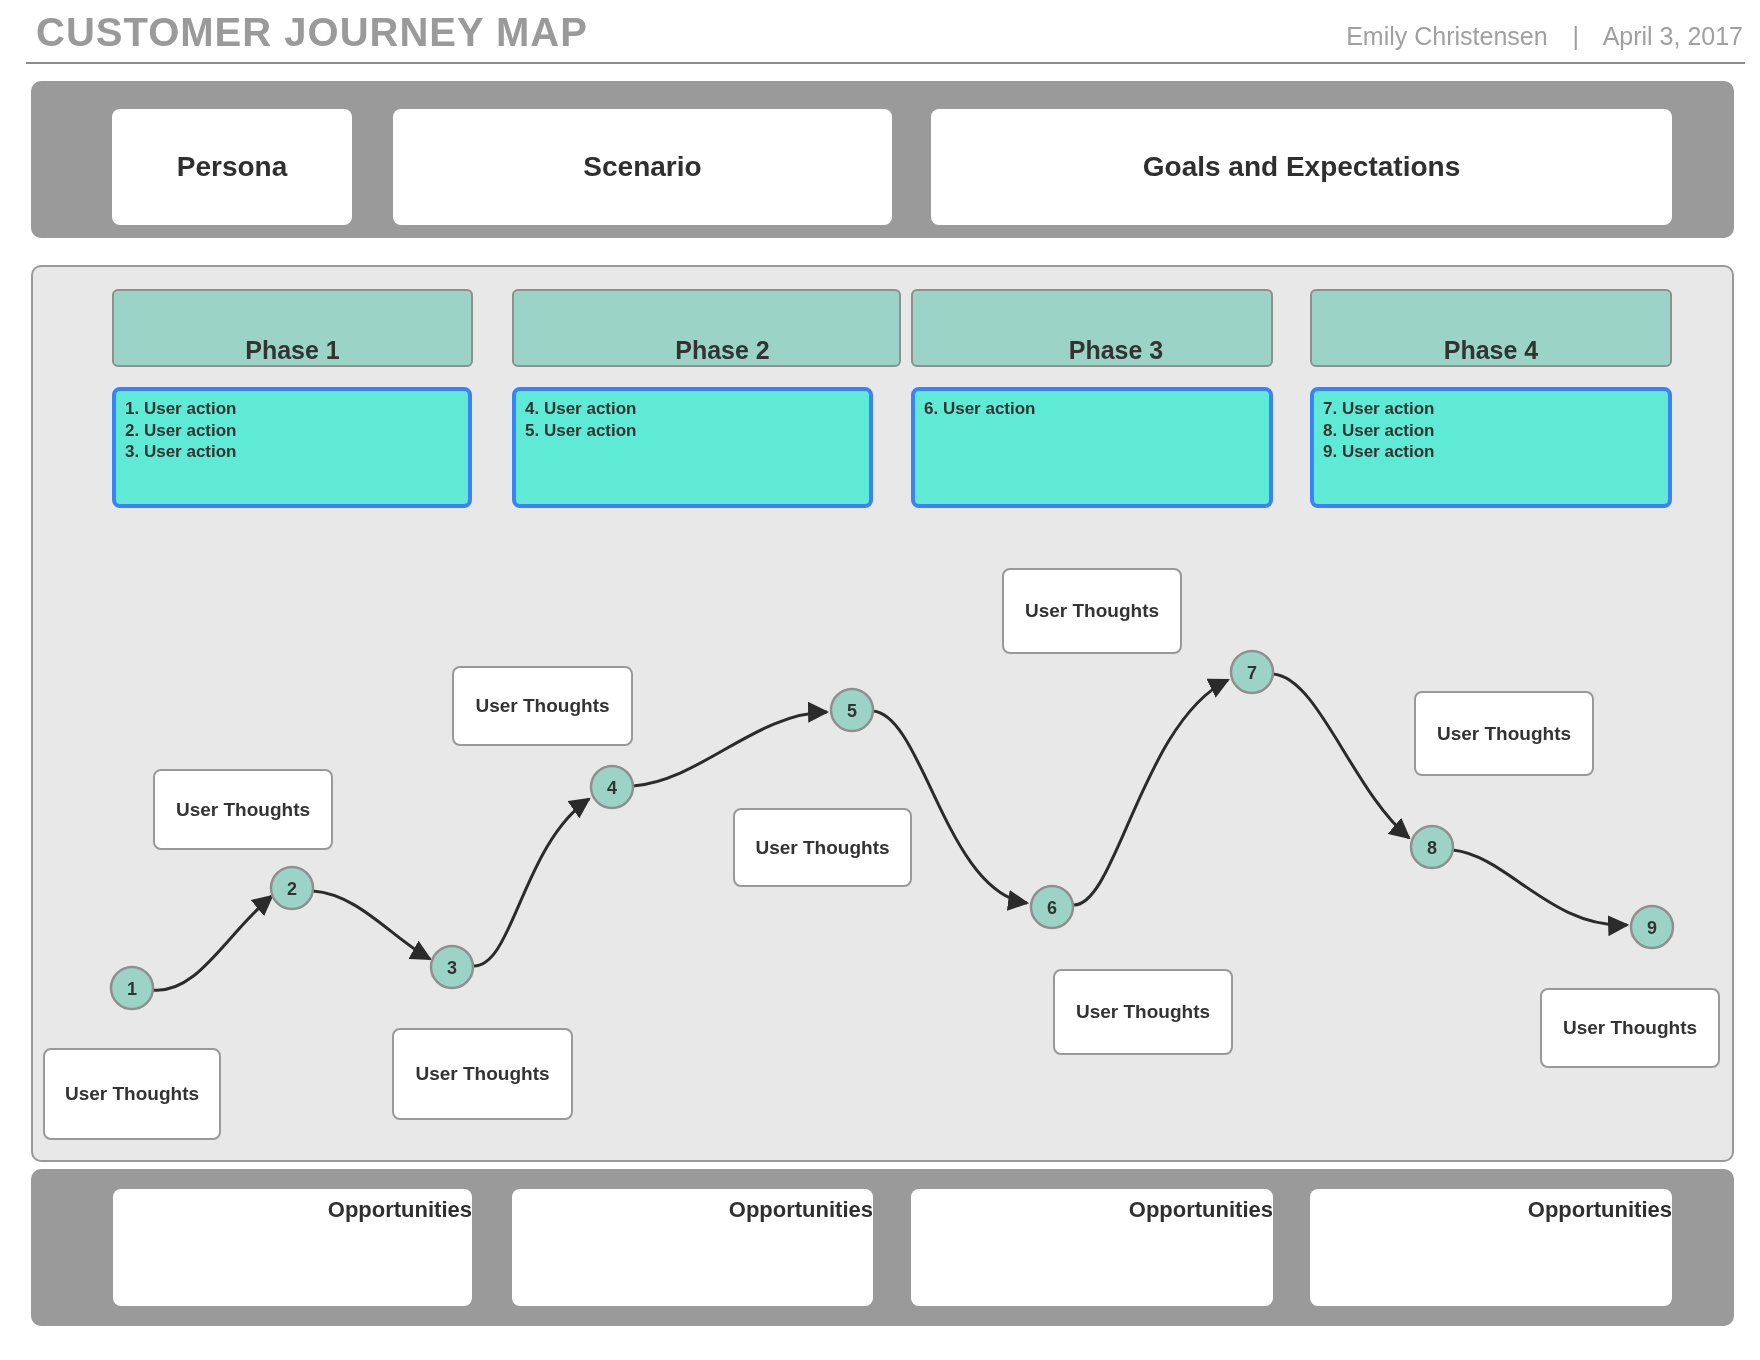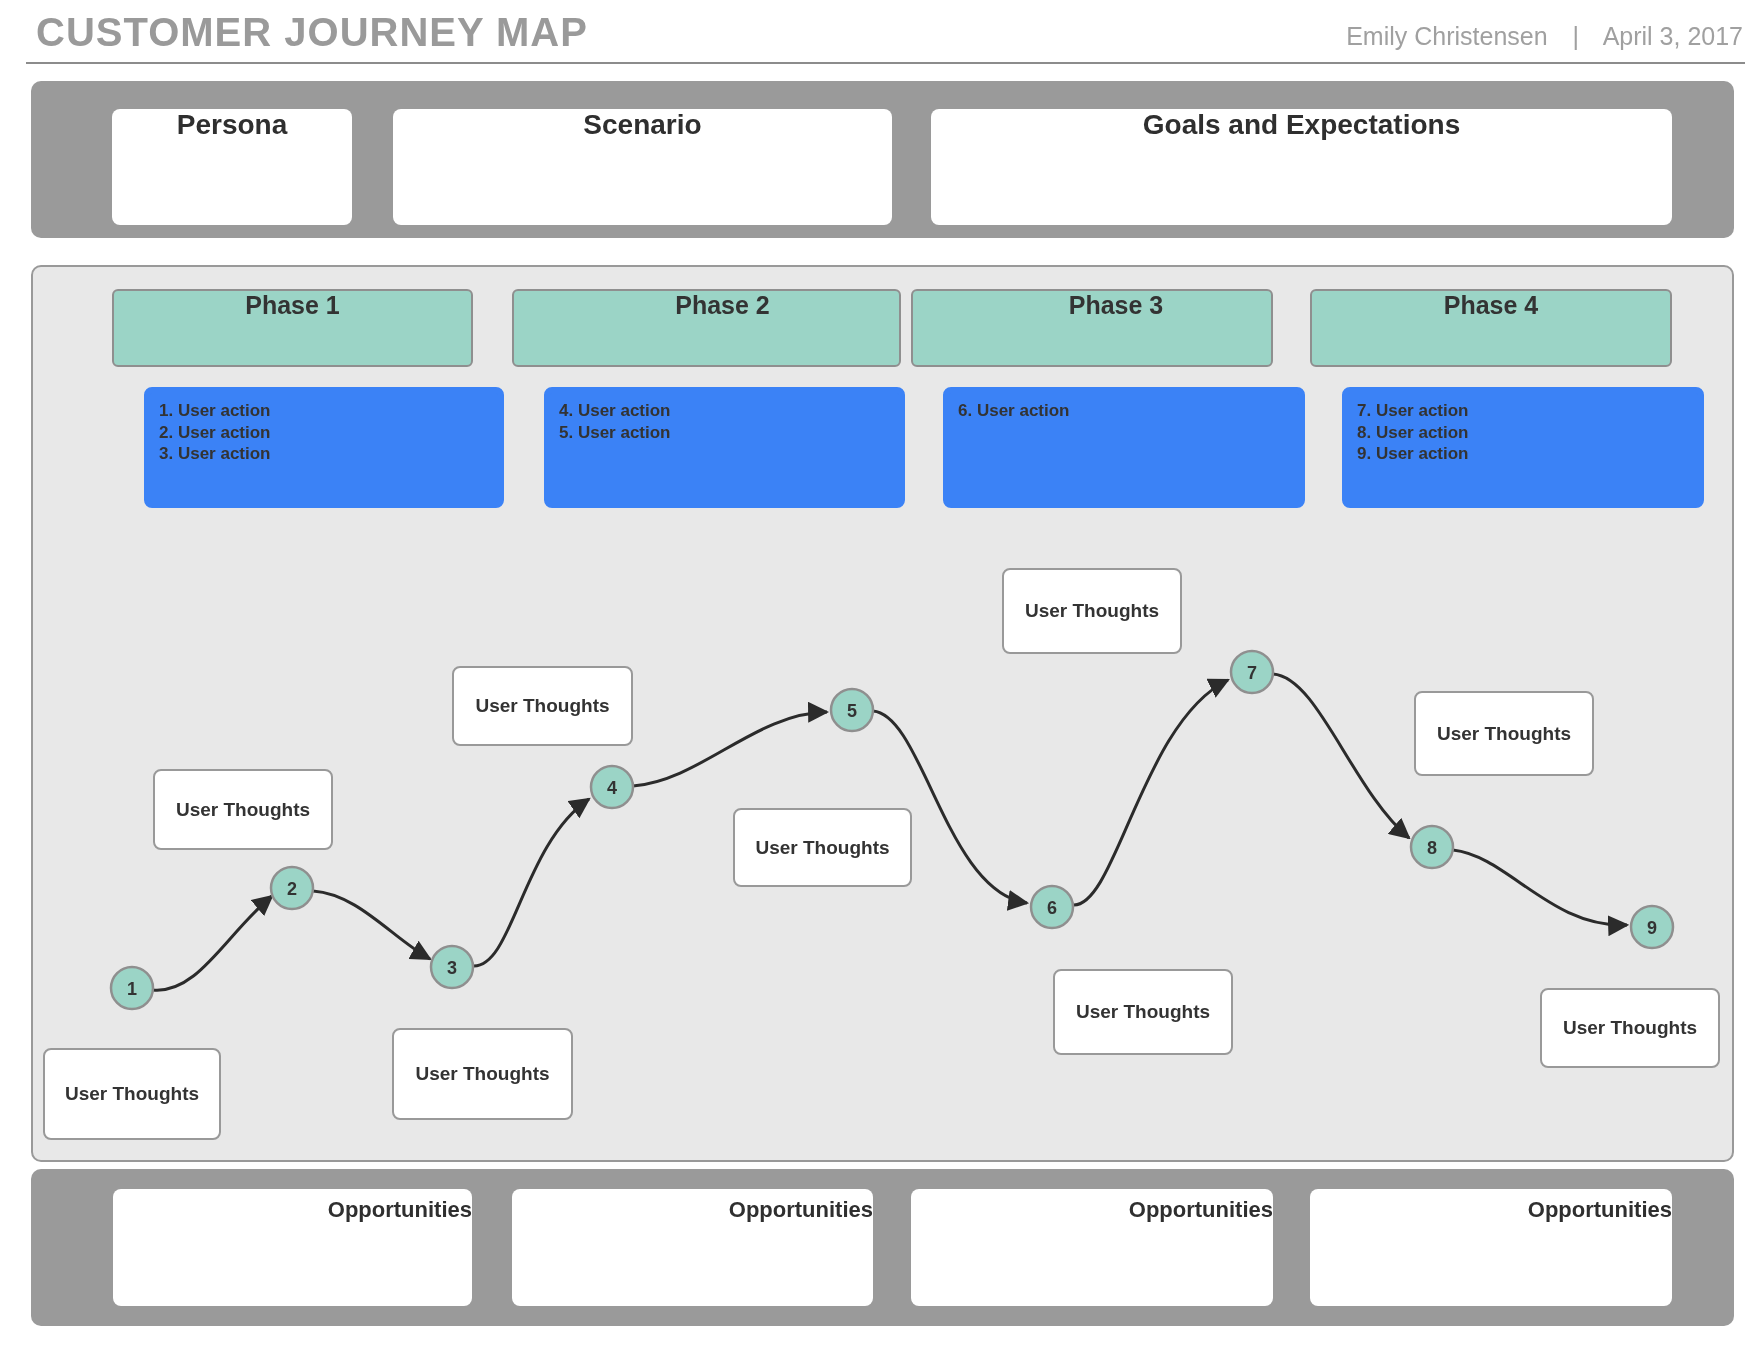--- a/index.html
+++ b/index.html
@@ -20,41 +20,41 @@
   .byline .sep{margin:0 18px;color:#a0a0a0;}
   .rule{left:26px;top:62px;width:1719px;height:2px;background:#8c8c8c;}
 
   
   .grayband{background:#9a9a9a;border-radius:10px;}
   .topbar{left:31px;top:81px;width:1703px;height:157px;}
   .oppbar{left:31px;top:1169px;width:1703px;height:157px;}
 
   
   .tbx{
-    background:#ffffff;border-radius:8px;display:flex;justify-content:center;
+    background:#ffffff;border-radius:8px;display:flex;align-items:center;justify-content:center;
     font-size:28px;font-weight:bold;color:#2f2f2f;
   }
 
   
   .mainpanel{
     left:31px;top:265px;width:1703px;height:897px;background:#e8e8e8;
     border:2px solid #999999;border-radius:10px;
   }
 
   
   .phase{
     background:#9bd4c6;border:2px solid #8f8f8f;border-radius:6px;
-    display:flex;align-items:flex-start;justify-content:center;
+    display:flex;align-items:flex-end;justify-content:center;
     font-size:25px;font-weight:bold;color:#333333;
   }
 
   
   .action-box{
-    background:#3b82f6;border:6px solid #3b82f6;border-radius:8px;
-    padding:7px 9px;font-size:17px;font-weight:bold;color:#333333;line-height:21.5px;margin-left:32px;
+    background:#5eead4;border:4px solid #3b82f6;border-radius:8px;
+    padding:7px 9px;font-size:17px;font-weight:bold;color:#333333;line-height:21.5px;
   }
 
   
   .ut{
     background:#ffffff;border:2px solid #999999;border-radius:8px;
     display:flex;align-items:center;justify-content:center;
     font-size:19px;font-weight:bold;color:#333333;
   }
 
   

